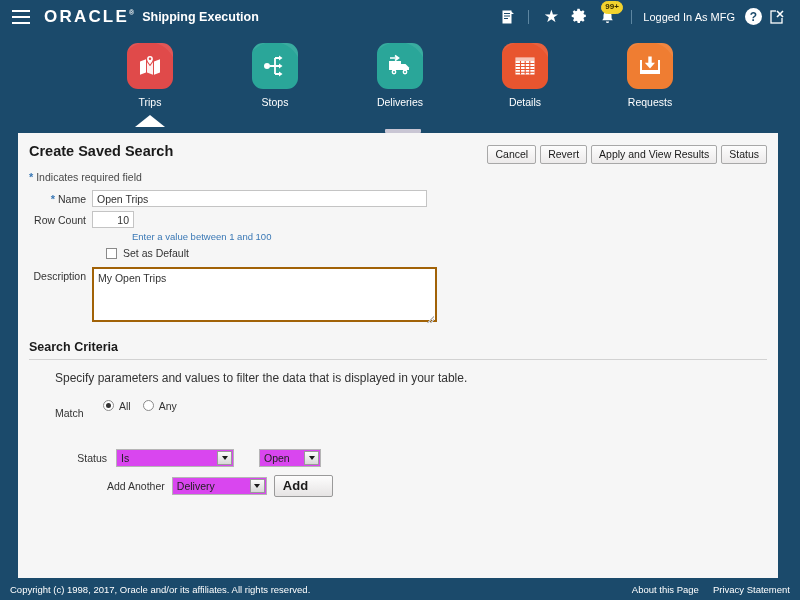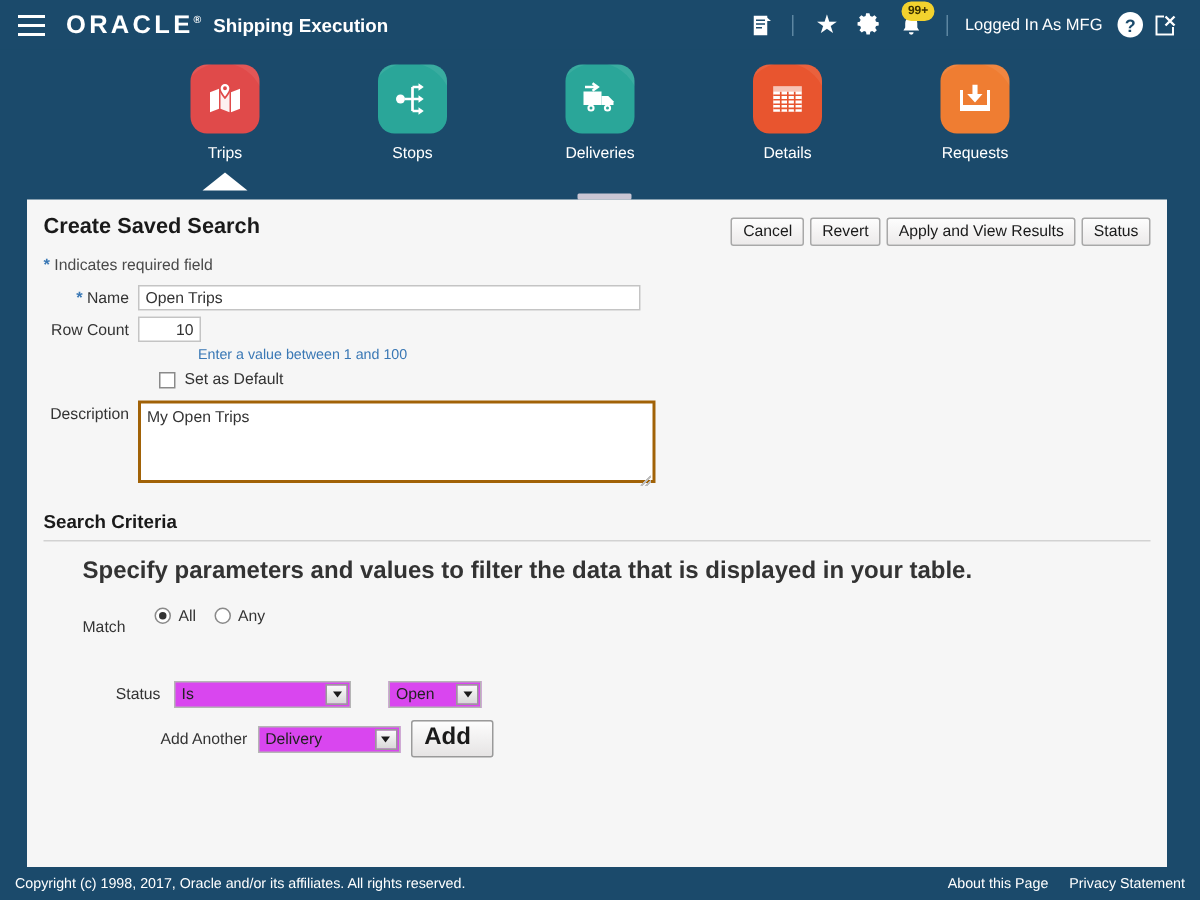--- a/index.html
+++ b/index.html
@@ -158,21 +158,21 @@
 
   
   .sec-title {
     font-size: 12.5px; font-weight: bold; color: #1a1a1a;
     padding-left: 11px; margin-top: 14px;
   }
   .sec-rule {
     height: 1px; background: #d2d2d2; margin: 5px 11px 0 11px;
   }
   .sec-desc {
-    font-size: 16px; color: #333; padding-left: 37px; margin-top: 11px; font-weight: bold;
+    font-size: 12px; color: #333; padding-left: 37px; margin-top: 11px;
   }
   .matchrow {
     display: flex; align-items: flex-end; margin-top: 15px; padding-left: 37px;
   }
   .match-label { font-size: 10.5px; color: #333; width: 48px; }
   .radio {
     width: 11px; height: 11px; border-radius: 50%;
     border: 1px solid #8a8a8a; background: #ffffff; position: relative;
     display: inline-block; cursor: pointer; margin-bottom: 8px;
   }
@@ -206,22 +206,22 @@
   .sel-open { width: 62px; margin-left: 25px; }
   .sel-delivery { width: 95px; }
 
   .addrow {
     display: flex; align-items: center; margin-top: 8px; padding-left: 56px;
   }
   .add-label { font-size: 10.5px; color: #333; padding-right: 7px; padding-left: 33px; }
   .btn-add {
     background: linear-gradient(#fdfdfd, #e6e4e4);
     border: 1px solid #9a9a9a; border-radius: 2px;
-    font-size: 16px; font-weight: bold; color: #1a1a1a;
-    padding: 2px 14px 3px 8px; margin-left: 7px; cursor: pointer;
+    font-size: 13px; font-weight: bold; color: #1a1a1a;
+    padding: 2px 24px 3px 8px; margin-left: 7px; cursor: pointer;
     font-family: "Liberation Sans", sans-serif;
   }
 
   
   .footer {
     position: absolute; left: 0; top: 578px; width: 800px; height: 22px;
     background: #1b4a6b; display: flex; align-items: center;
     padding: 0 10px; color: #ffffff; font-size: 9.5px;
   }
   .footer-links { margin-left: auto; display: flex; gap: 14px; }

